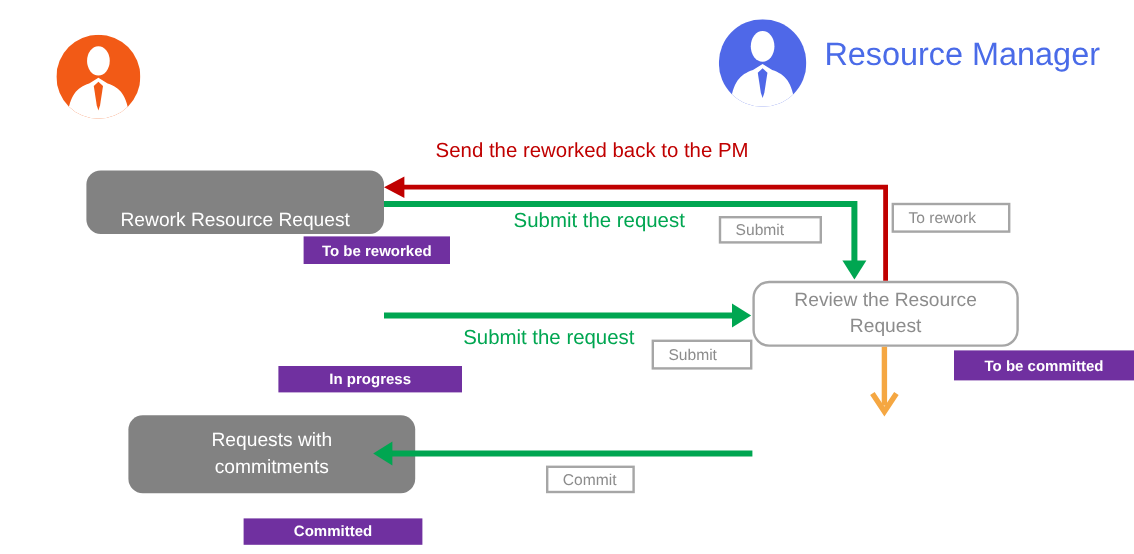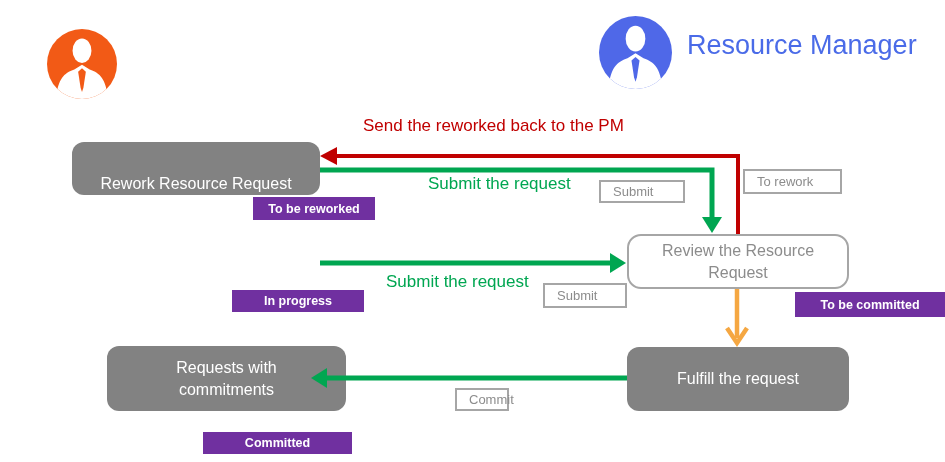--- a/index.html
+++ b/index.html
@@ -37,33 +37,33 @@
   }
   #review-box .lbl{width:180px;}
   #fulfill-box{left:627px;top:347px;width:222px;height:64px;}
   
   .badge{
     position:absolute;background:var(--purple,#7030A0);color:#ffffff;
     font-size:12.5px;font-weight:bold;display:flex;align-items:center;justify-content:center;
     z-index:5;white-space:nowrap;margin-top:20px;
   }
   #badge-reworked{left:253px;top:177px;width:122px;height:23px;}
-  #badge-inprogress{left:232px;top:270px;width:132px;height:22px;}
+  #badge-inprogress{left:232px;top:285px;width:153px;height:22px;}
   #badge-committed{left:203px;top:412px;width:149px;height:22px;}
   #badge-tobecommitted{left:795px;top:272px;width:150px;height:25px;}
   
   .mini-btn{
     position:absolute;background:#ffffff;border:2px solid var(--button-border,#A6A6A6);
     color:var(--button-text,#8C8C8C);font-size:13px;display:flex;align-items:center;
     padding-left:12px;box-sizing:border-box;z-index:6;white-space:nowrap;
   }
   #btn-to-rework{left:743px;top:169px;width:99px;height:25px;}
   #btn-submit-1{left:599px;top:180px;width:86px;height:23px;}
   #btn-submit-2{left:543px;top:283px;width:84px;height:25px;}
-  #btn-commit{left:455px;top:388px;width:54px;height:23px;}
+  #btn-commit{left:455px;top:388px;width:74px;height:23px;}
   
   .edge-label{position:absolute;font-size:17px;white-space:nowrap;z-index:4;}
   #label-sendback{left:363px;top:116px;color:var(--red,#C00000);}
   #label-submit-1{left:428px;top:174px;color:var(--green,#00A651);}
   #label-submit-2{left:386px;top:272px;color:var(--green,#00A651);}
   
   #flow-arrows{position:absolute;left:0;top:0;width:945px;height:462px;z-index:4;pointer-events:none;}
   .edge-red{stroke:var(--red,#C00000);stroke-width:4;fill:none;}
   .head-red{fill:var(--red,#C00000);stroke:none;}
   .edge-green{stroke:var(--green,#00A651);stroke-width:5;fill:none;}
@@ -128,23 +128,20 @@
 
   <div class="node" id="rework-box">
     <span class="lbl">Rework Resource Request</span>
   </div>
   <div class="node" id="commitments-box">
     <span class="lbl">Requests with commitments</span>
   </div>
   <div class="node" id="review-box">
     <span class="lbl">Review the Resource Request</span>
   </div>
-  <div class="node" id="fulfill-box">
-    <span class="lbl">Fulfill the request</span>
-  </div>
 
   <div class="badge" id="badge-reworked">To be reworked</div>
   <div class="badge" id="badge-inprogress">In progress</div>
   <div class="badge" id="badge-committed">Committed</div>
   <div class="badge" id="badge-tobecommitted">To be committed</div>
 
   <div class="mini-btn" id="btn-to-rework">To rework</div>
   <div class="mini-btn" id="btn-submit-1">Submit</div>
   <div class="mini-btn" id="btn-submit-2">Submit</div>
   <div class="mini-btn" id="btn-commit">Commit</div>

